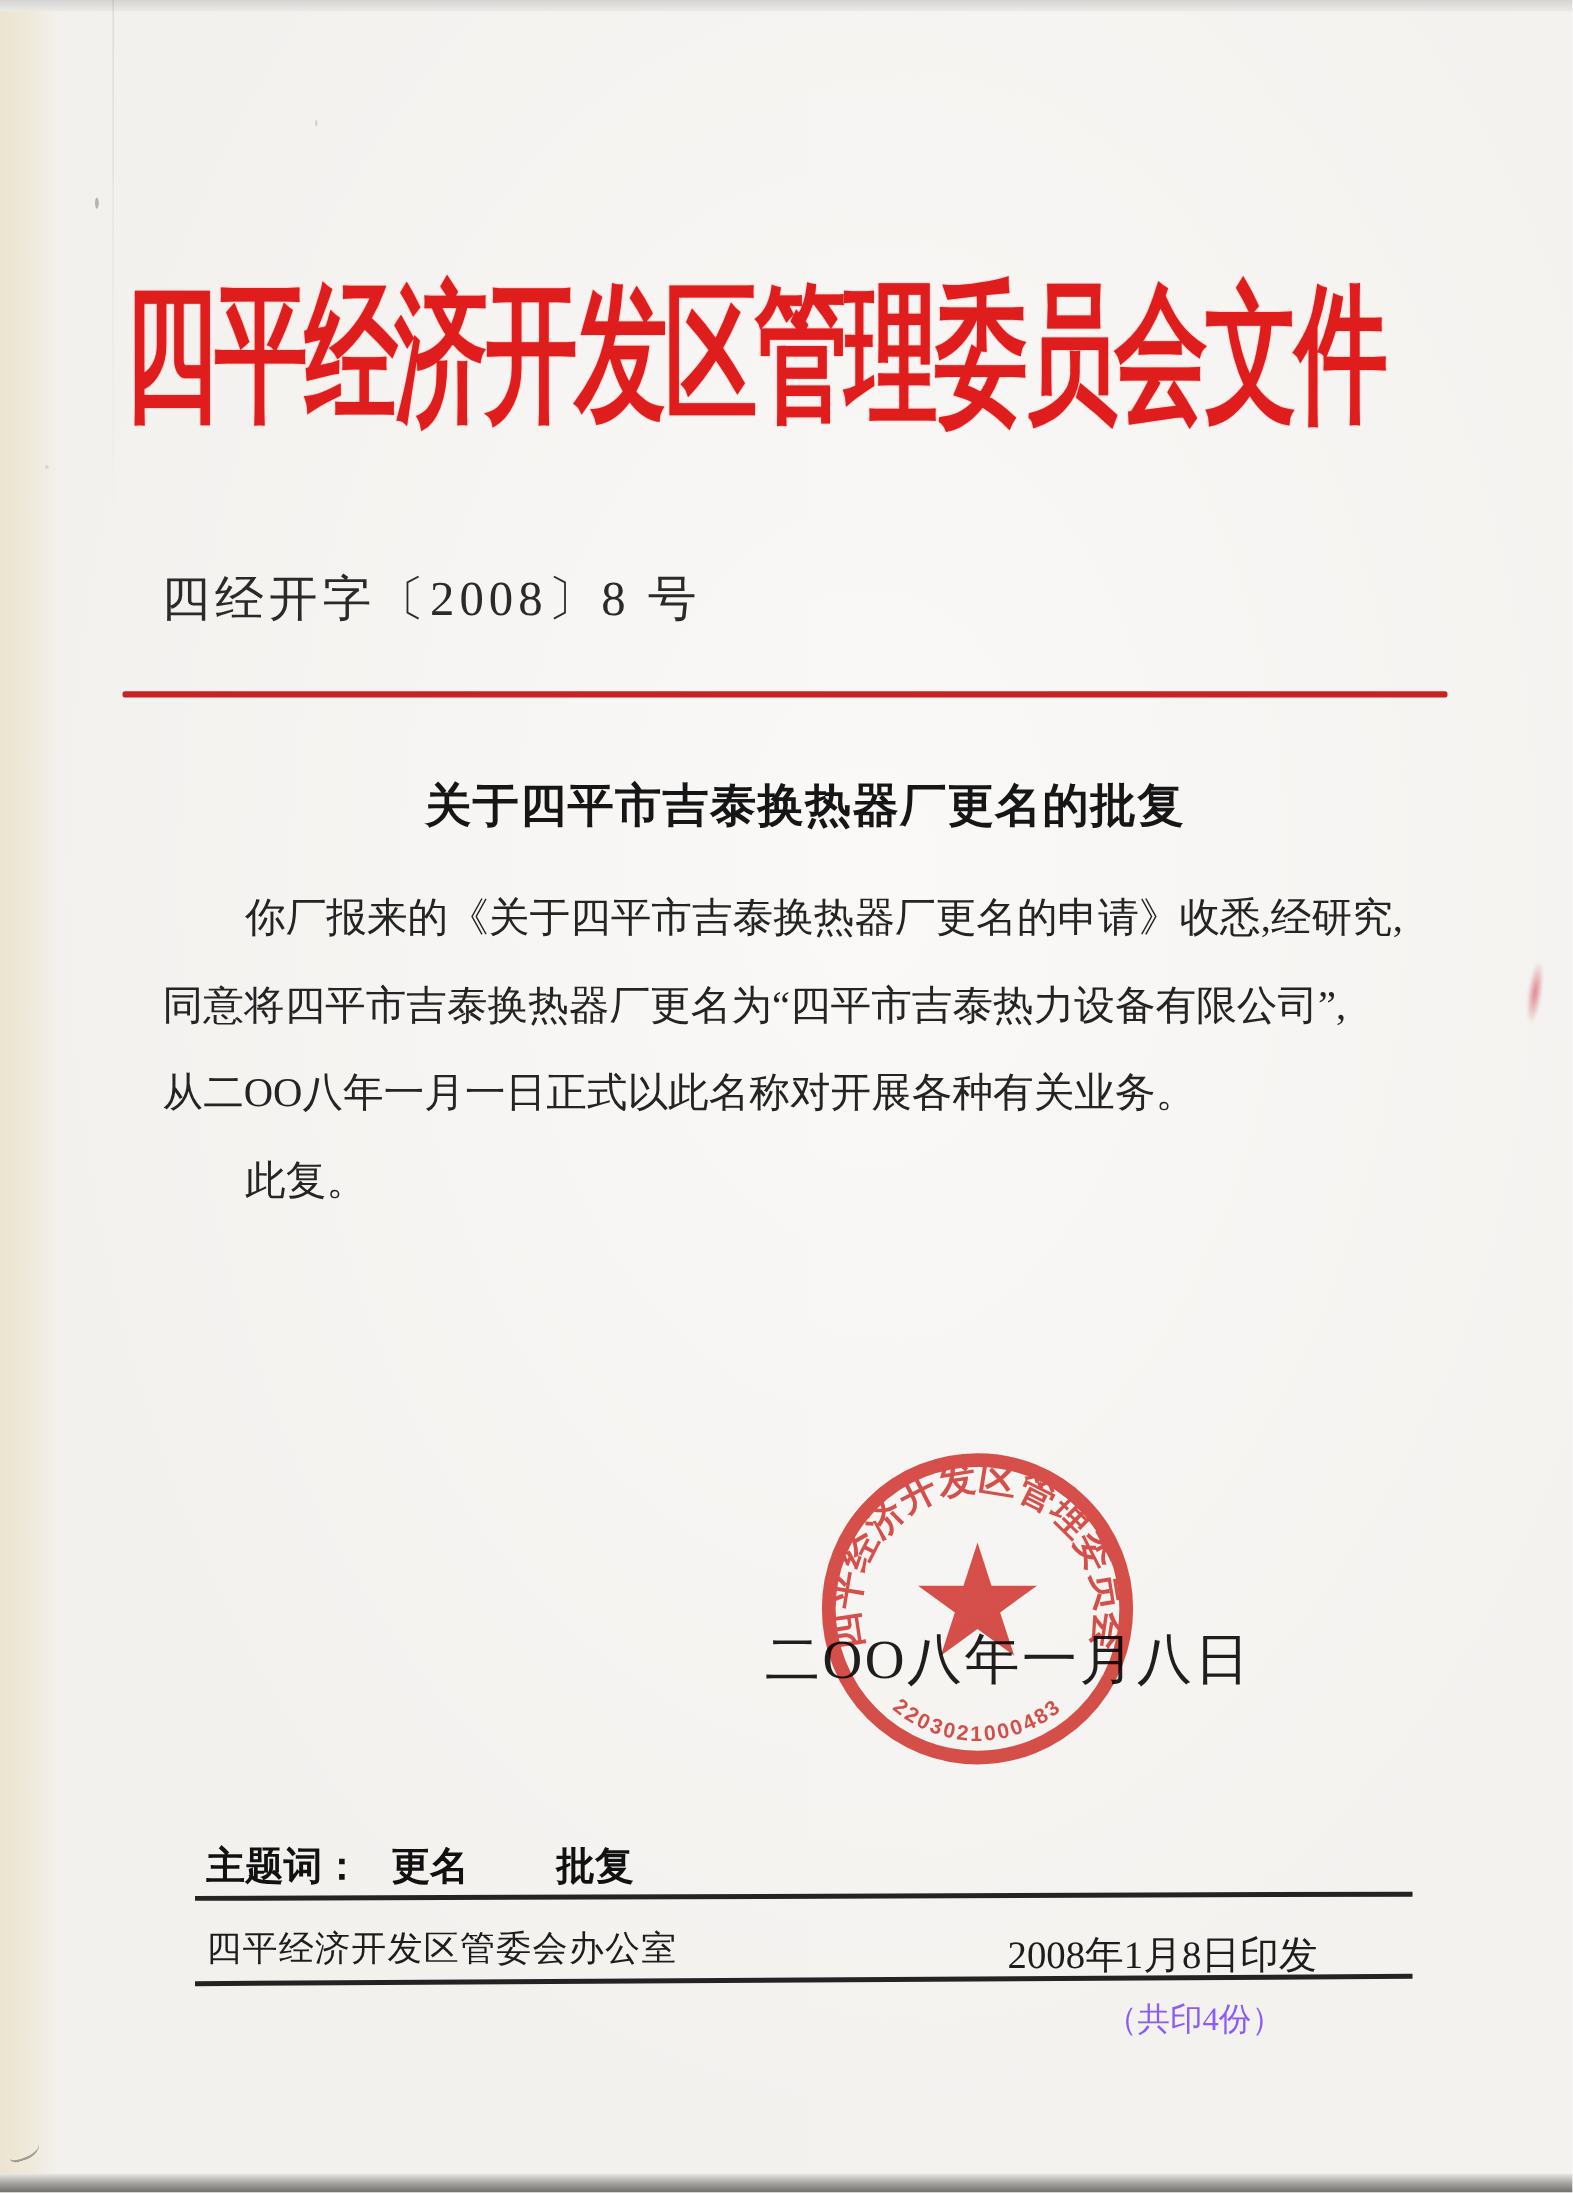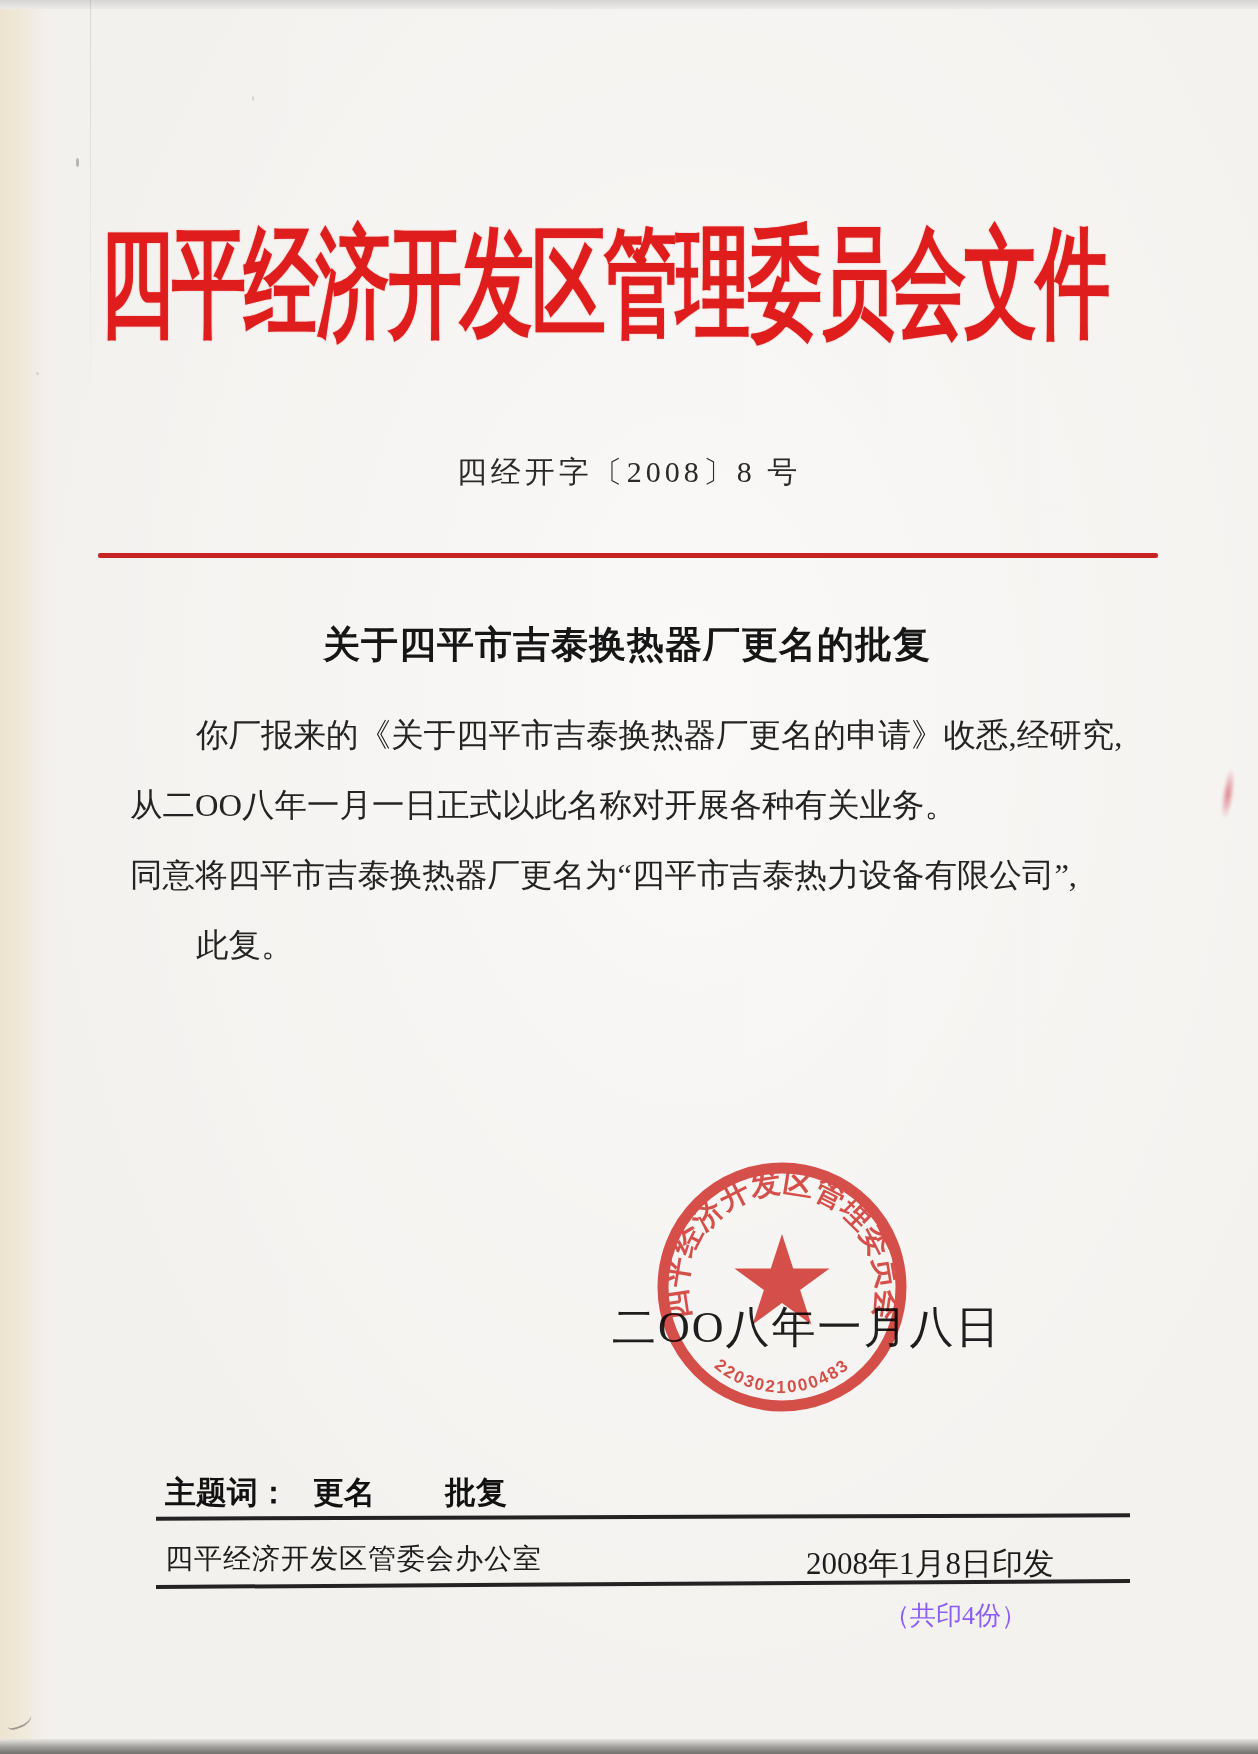--- a/index.html
+++ b/index.html
@@ -31,28 +31,28 @@
   .masthead{
     position:absolute;left:100px;top:204px;width:944px;
     font-family:"Liberation Sans", sans-serif;
     font-weight:bold;color:#e01d1d;
     font-size:74px;letter-spacing:-2px;white-space:nowrap;
     transform:scaleY(1.62);transform-origin:top left;
     text-shadow:0 0 1px rgba(224,29,29,.6);
   }
   .doc-number{
     position:absolute;left:129px;top:452px;width:1000px;
-    text-align:center;font-size:30px;color:#2a2a2a;letter-spacing:4px;
+    text-align:left;font-size:39px;color:#2a2a2a;letter-spacing:4px;
   }
   .red-rule{
     position:absolute;left:98px;top:553px;width:1060px;height:5px;
     background:#c62322;border-radius:2px;
   }
   .doc-title{
-    position:absolute;left:127px;top:620px;width:1000px;text-align:center;
+    position:absolute;left:144px;top:620px;width:1000px;text-align:center;
     font-family:"Liberation Sans", sans-serif;font-weight:bold;
     font-size:37px;color:#161616;letter-spacing:1px;
   }
   .body-block{
     position:absolute;left:130px;top:700px;width:965px;
     font-size:32.5px;color:#242424;
   }
   .body-line{height:70px;line-height:70px;white-space:nowrap;}
   .indent{padding-left:66px;}
   .doc-date{
@@ -97,22 +97,22 @@
 <div class="masthead">四平经济开发区管理委员会文件</div>
 
 <div class="doc-number">四经开字〔2008〕8 号</div>
 
 <div class="red-rule"></div>
 
 <div class="doc-title">关于四平市吉泰换热器厂更名的批复</div>
 
 <div class="body-block">
   <div class="body-line indent">你厂报来的《关于四平市吉泰换热器厂更名的申请》收悉,经研究,</div>
+  <div class="body-line">同意将四平市吉泰换热器厂更名为“四平市吉泰热力设备有限公司”,</div>
   <div class="body-line">从二OO八年一月一日正式以此名称对开展各种有关业务。</div>
-  <div class="body-line">同意将四平市吉泰换热器厂更名为“四平市吉泰热力设备有限公司”,</div>
   <div class="body-line indent">此复。</div>
 </div>
 
 <div class="doc-date">二OO八年一月八日</div>
 
 <svg class="seal" viewBox="-150 -150 300 300" xmlns="http://www.w3.org/2000/svg">
   <circle cx="0" cy="0" r="119" fill="none" stroke="#d93a34" stroke-width="11"></circle>
   <polygon fill="#d93a34" points="0,-50 11.2,-15.4 47.6,-15.5 18.1,5.9 29.4,40.5 0,19.1 -29.4,40.5 -18.1,5.9 -47.6,-15.5 -11.2,-15.4" transform="translate(0,-3)"></polygon>
   <defs>
     <path id="sealArcTop" d="M -89,38 A 96,96 0 1 1 89,38" fill="none"></path>

